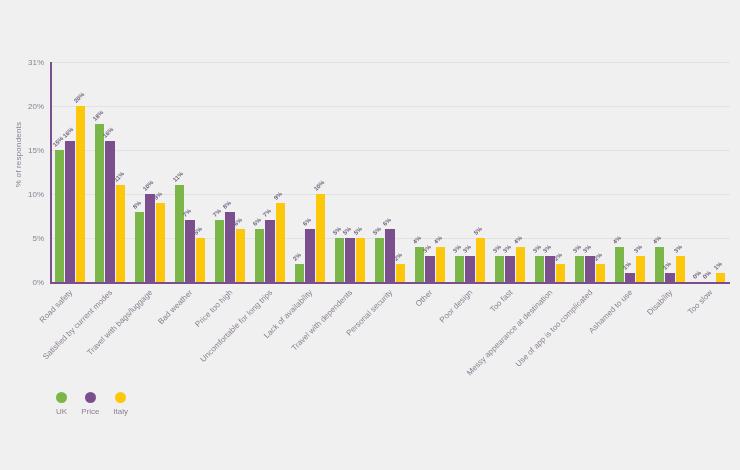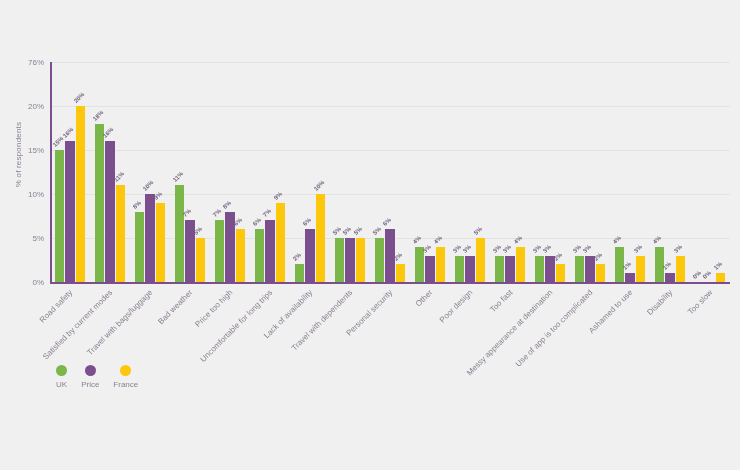--- a/index.html
+++ b/index.html
@@ -115,21 +115,21 @@
 <body>
 
 <div id="chart-root">
   <div class="axis-title">% of respondents</div>
   <div id="yticks">
       <div class="ytick" style="top: 282px; right: 696px;">0%</div>
       <div class="ytick" style="top: 238px; right: 696px;">5%</div>
       <div class="ytick" style="top: 194px; right: 696px;">10%</div>
       <div class="ytick" style="top: 150px; right: 696px;">15%</div>
       <div class="ytick" style="top: 106px; right: 696px;">20%</div>
-      <div class="ytick" style="top: 62px; right: 696px;">76%</div>
+      <div class="ytick" style="top: 62px; right: 696px;">31%</div>
     </div>
   <div id="gridlines">
       <div class="gridline" style="top: 238px; left: 50px; width: 680px;"></div>
       <div class="gridline" style="top: 194px; left: 50px; width: 680px;"></div>
       <div class="gridline" style="top: 150px; left: 50px; width: 680px;"></div>
       <div class="gridline" style="top: 106px; left: 50px; width: 680px;"></div>
       <div class="gridline" style="top: 62px; left: 50px; width: 680px;"></div>
     </div>
   <div class="axis-line-y" id="axis-y" style="left: 50px; top: 62px; height: 220px;"></div>
   <div class="axis-line-x" id="axis-x" style="left: 50px; top: 282px; width: 680px;"></div>
@@ -283,27 +283,27 @@
       <div class="cat-label" style="left: 388px; top: 288px; transform: translateX(-100%) rotate(-45deg); transform-origin: right top;">Personal security</div>
       <div class="cat-label" style="left: 428px; top: 288px; transform: translateX(-100%) rotate(-45deg); transform-origin: right top;">Other</div>
       <div class="cat-label" style="left: 468px; top: 288px; transform: translateX(-100%) rotate(-45deg); transform-origin: right top;">Poor design</div>
       <div class="cat-label" style="left: 508px; top: 288px; transform: translateX(-100%) rotate(-45deg); transform-origin: right top;">Too fast</div>
       <div class="cat-label" style="left: 548px; top: 288px; transform: translateX(-100%) rotate(-45deg); transform-origin: right top;">Messy appearance at destination</div>
       <div class="cat-label" style="left: 588px; top: 288px; transform: translateX(-100%) rotate(-45deg); transform-origin: right top;">Use of app is too complicated</div>
       <div class="cat-label" style="left: 628px; top: 288px; transform: translateX(-100%) rotate(-45deg); transform-origin: right top;">Ashamed to use</div>
       <div class="cat-label" style="left: 668px; top: 288px; transform: translateX(-100%) rotate(-45deg); transform-origin: right top;">Disability</div>
       <div class="cat-label" style="left: 708px; top: 288px; transform: translateX(-100%) rotate(-45deg); transform-origin: right top;">Too slow</div>
     </div>
-  <div class="legend" id="legend" style="left: 56px; top: 365px;">
+  <div class="legend" id="legend" style="left: 56px; top: 392px;">
       <div class="legend-item">
         <div class="legend-dot" style="background: rgb(122, 182, 72);"></div>
         <div class="legend-text">UK</div>
       </div>
       <div class="legend-item">
         <div class="legend-dot" style="background: rgb(123, 79, 142);"></div>
         <div class="legend-text">Price</div>
       </div>
       <div class="legend-item">
         <div class="legend-dot" style="background: rgb(253, 199, 12);"></div>
-        <div class="legend-text">France</div>
+        <div class="legend-text">Italy</div>
       </div>
     </div>
 </div>
 
 </body></html>

